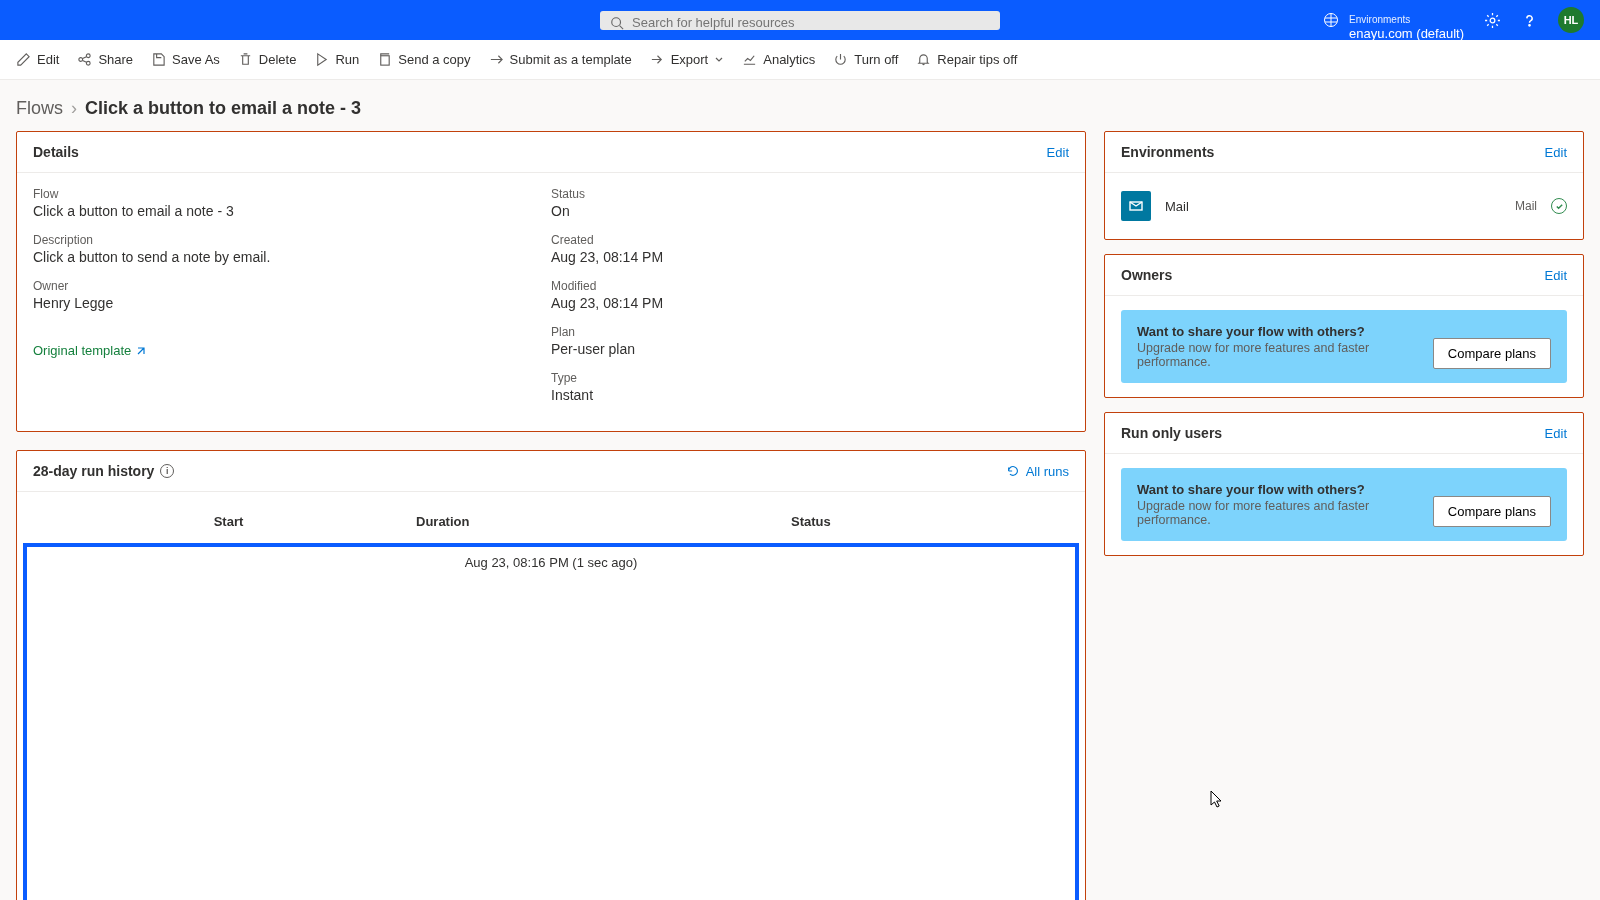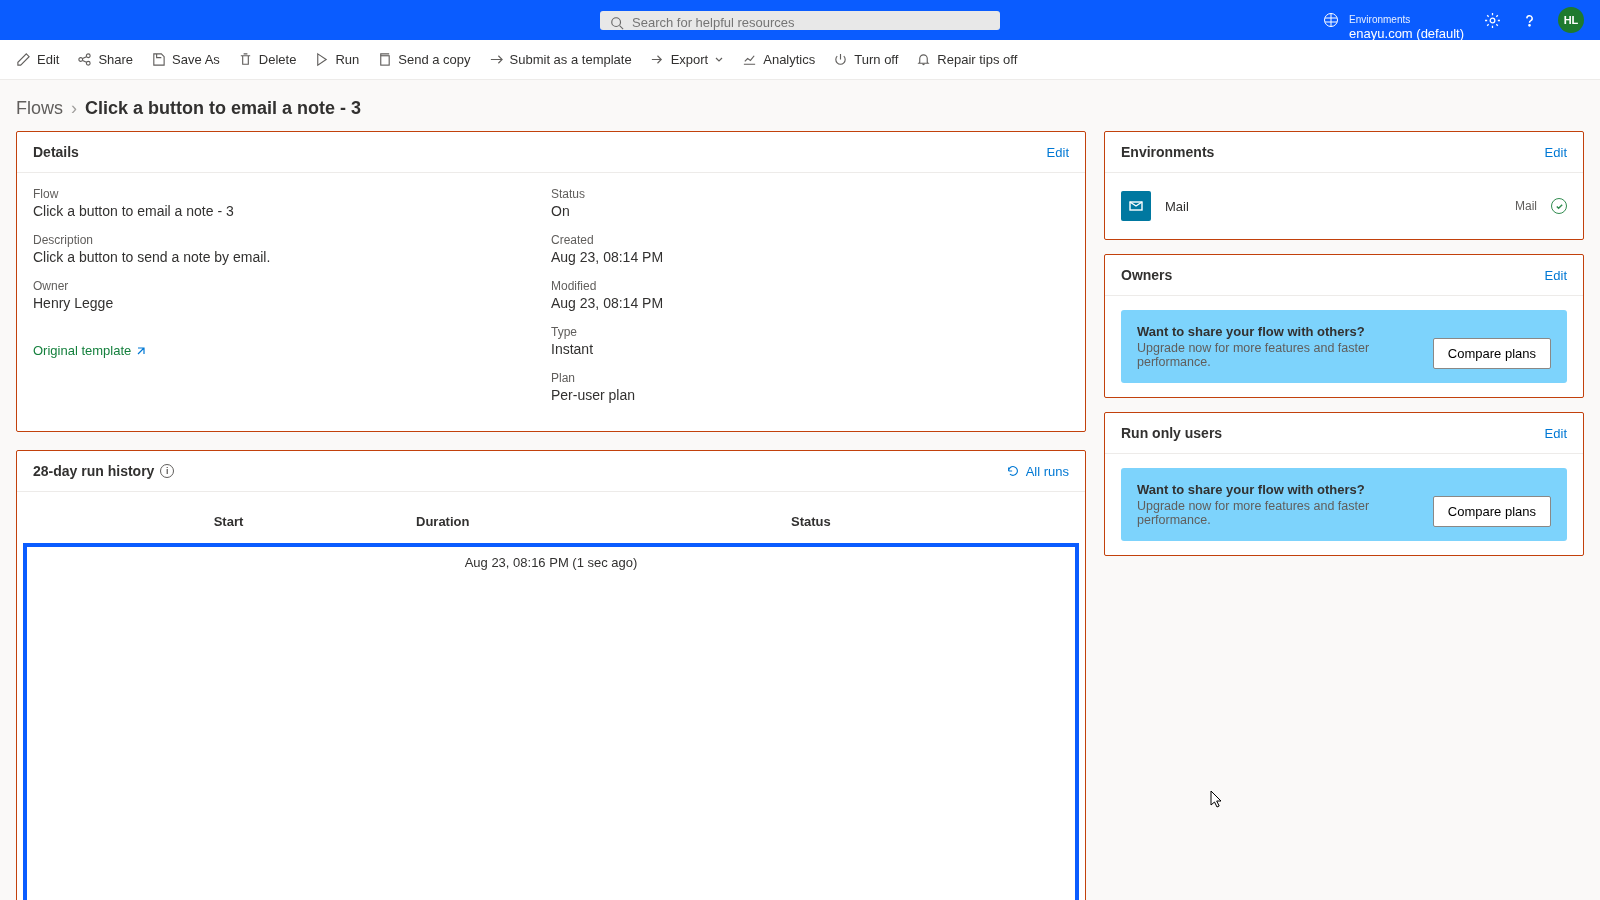--- a/index.html
+++ b/index.html
@@ -229,26 +229,26 @@
             </div>
             <div class="field">
               <div class="field-label">Created</div>
               <div class="field-value">Aug 23, 08:14 PM</div>
             </div>
             <div class="field">
               <div class="field-label">Modified</div>
               <div class="field-value">Aug 23, 08:14 PM</div>
             </div>
             <div class="field">
+              <div class="field-label">Plan</div>
+              <div class="field-value">Per-user plan</div>
+            </div>
+            <div class="field">
               <div class="field-label">Type</div>
               <div class="field-value">Instant</div>
-            </div>
-            <div class="field">
-              <div class="field-label">Plan</div>
-              <div class="field-value">Per-user plan</div>
             </div>
           </div>
         </div>
       </div>
     </div>
 
     <div class="card">
       <div class="rh-header">
         <h3>
           <span>28-day run history</span>

